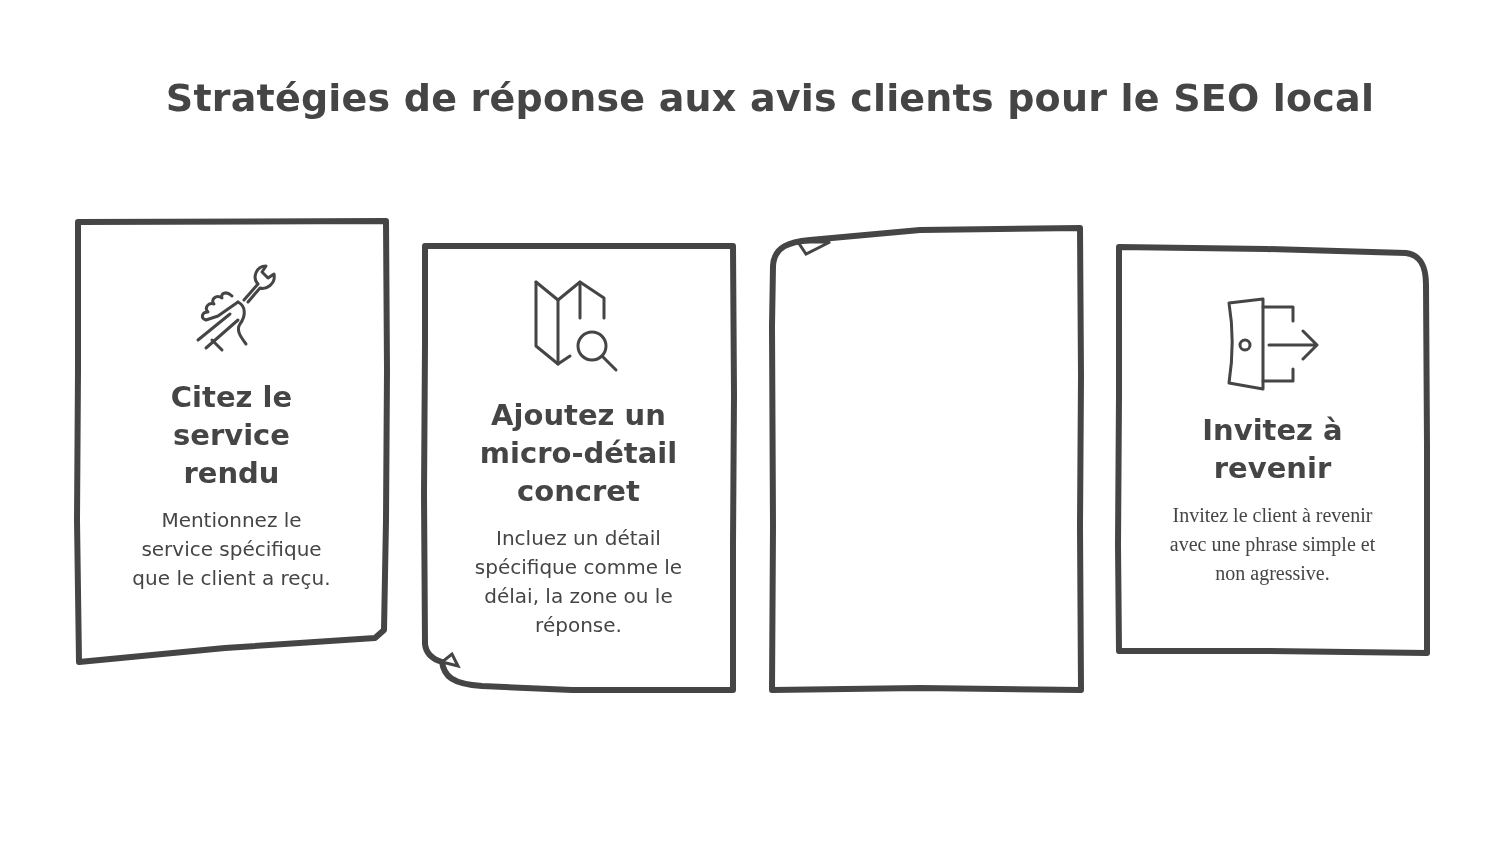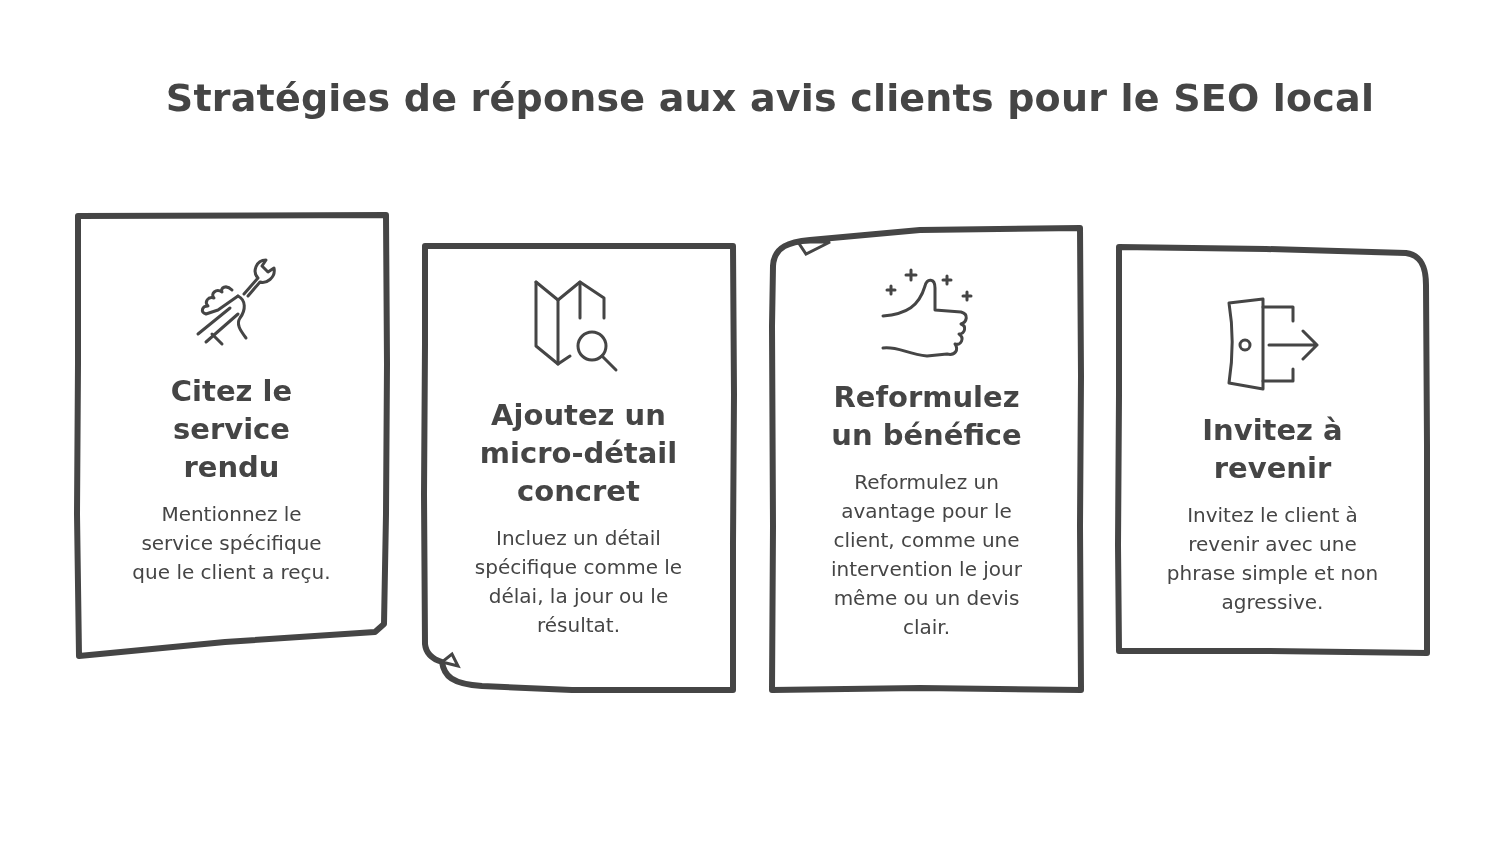--- a/index.html
+++ b/index.html
@@ -12,21 +12,21 @@
   .content { position:absolute; left:0; right:0; text-align:center; }
   .icon { display:block; margin:0 auto; }
   .heading { font-weight:bold; font-size:29px; line-height:38px; color:#454545; margin:0 auto; }
   .desc { font-size:20px; line-height:29px; color:#454545; margin:14px auto 0; }
 </style>
 </head>
 <body>
 
 <div class="title">Stratégies de réponse aux avis clients pour le SEO local</div>
 
-<div class="card" style="left:75px;top:214px;width:313px;height:444px;">
+<div class="card" style="left:75px;top:220px;width:313px;height:444px;">
   <svg class="frame" width="313" height="444">
     <path d="M3,2 L311,1 L312,150 L311,300 L309,410 L300,418 L150,428 L4,442 L2,300 L3,150 Z" fill="none" stroke="#454545" stroke-width="6" stroke-linejoin="round"></path>
   </svg>
   <div class="content" style="top:40px;">
     <svg class="icon" width="100" height="100" viewBox="0 0 100 100" fill="none" stroke="#454545" stroke-width="3" stroke-linecap="round" stroke-linejoin="round">
       <path d="M62,40 L76,24 C70,18 74,6 84,6 L80,12 L86,18 L92,14 C94,24 84,30 78,28 L66,42"></path>
       <path d="M50,36 C44,30 38,34 40,38 C34,34 28,40 32,44 C26,42 22,48 26,52 C20,52 18,58 24,60 L36,56 L56,42"></path>
       <path d="M56,42 C64,46 64,56 58,64 C54,70 58,76 64,84"></path>
       <path d="M16,80 L48,54"></path>
       <path d="M24,88 L56,60"></path>
@@ -45,50 +45,39 @@
   <div class="content" style="top:34px;">
     <svg class="icon" width="105" height="100" viewBox="0 0 105 100" fill="none" stroke="#454545" stroke-width="3" stroke-linecap="round" stroke-linejoin="round">
       <path d="M10,4 L32,22 L54,4 L78,20 L78,40"></path>
       <path d="M10,4 L10,68 L32,86 L44,78"></path>
       <path d="M32,22 L32,86"></path>
       <path d="M54,4 L54,40"></path>
       <circle cx="66" cy="68" r="14"></circle>
       <path d="M76,78 L90,92"></path>
     </svg>
     <div class="heading" style="width:220px;margin-top:18px;">Ajoutez un micro-détail concret</div>
-    <div class="desc" style="width:240px;">Incluez un détail spécifique comme le délai, la jour ou le résultat.</div>
+    <div class="desc" style="width:240px;">Incluez un détail spécifique comme le délai, la zone ou le réponse.</div>
   </div>
 </div>
 
 <div class="card" style="left:770px;top:226px;width:313px;height:466px;">
   <svg class="frame" width="313" height="466">
     <path d="M40,14 L150,4 L310,2 L311,150 L310,300 L311,464 L150,462 L2,464 L3,300 L2,100 L3,40 C4,20 20,16 40,14 Z" fill="none" stroke="#454545" stroke-width="6" stroke-linejoin="round"></path>
     <path d="M28,16 L36,28 L60,16 Z" fill="none" stroke="#454545" stroke-width="3"></path>
   </svg>
-  <div class="content" style="top:40px;">
-    <svg class="icon" width="100" height="96" viewBox="0 0 100 96" fill="none" stroke="#454545" stroke-width="3" stroke-linecap="round" stroke-linejoin="round">
-      <path d="M6,50 C30,48 42,40 48,20 C50,12 58,12 58,22 L58,44 L84,46 C92,48 90,56 84,58 C90,60 88,68 82,68 C88,72 84,80 78,78 C82,84 78,90 70,88 L50,90 C30,88 20,80 6,82"></path>
-      <path d="M34,4 L34,14 M29,9 L39,9"></path>
-      <path d="M14,20 L14,28 M10,24 L18,24"></path>
-      <path d="M70,10 L70,18 M66,14 L74,14"></path>
-      <path d="M90,26 L90,34 M86,30 L94,30"></path>
-    </svg>
-    <div class="heading" style="width:200px;margin-top:16px;">Reformulez un bénéfice</div>
-    <div class="desc" style="width:235px;">Reformulez un avantage pour le client, comme une intervention le jour même ou un devis clair.</div>
-  </div>
 </div>
 
 <div class="card" style="left:1116px;top:245px;width:313px;height:410px;">
   <svg class="frame" width="313" height="410">
     <path d="M3,2 L150,4 L290,8 C304,10 310,20 310,40 L311,200 L311,408 L150,406 L3,406 L2,300 L3,150 Z" fill="none" stroke="#454545" stroke-width="6" stroke-linejoin="round"></path>
   </svg>
   <div class="content" style="top:52px;">
     <svg class="icon" width="100" height="96" viewBox="0 0 100 96" fill="none" stroke="#454545" stroke-width="3" stroke-linecap="round" stroke-linejoin="round">
       <path d="M6,6 L40,2 L40,92 L6,86 C10,60 10,30 6,6 Z"></path>
       <circle cx="22" cy="48" r="5"></circle>
       <path d="M40,10 L70,10 L70,24"></path>
       <path d="M40,84 L70,84 L70,72"></path>
       <path d="M46,48 L94,48 M80,34 L94,48 L80,62"></path>
     </svg>
     <div class="heading" style="width:180px;margin-top:18px;">Invitez à revenir</div>
-    <div class="desc" style="width:215px;">Invitez le client à revenir avec une phrase simple et non agressive.</div>
+    <div class="desc" style="width:215px;font-family:Liberation Serif, serif;">Invitez le client à revenir avec une phrase simple et non agressive.</div>
   </div>
 </div>
 
 </body></html>

